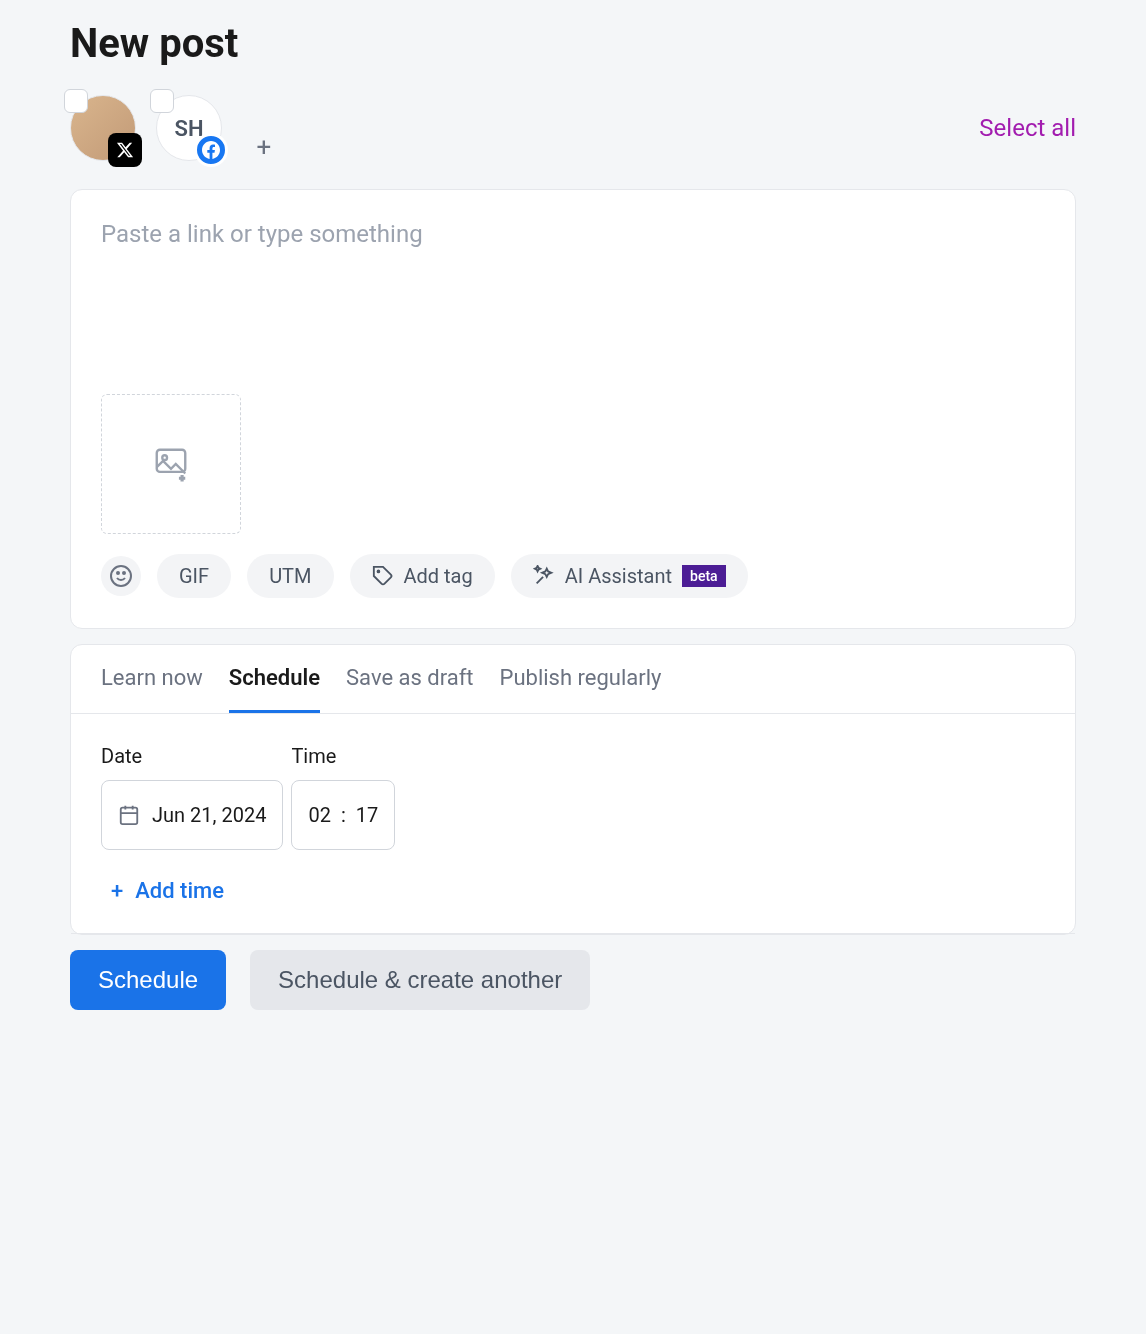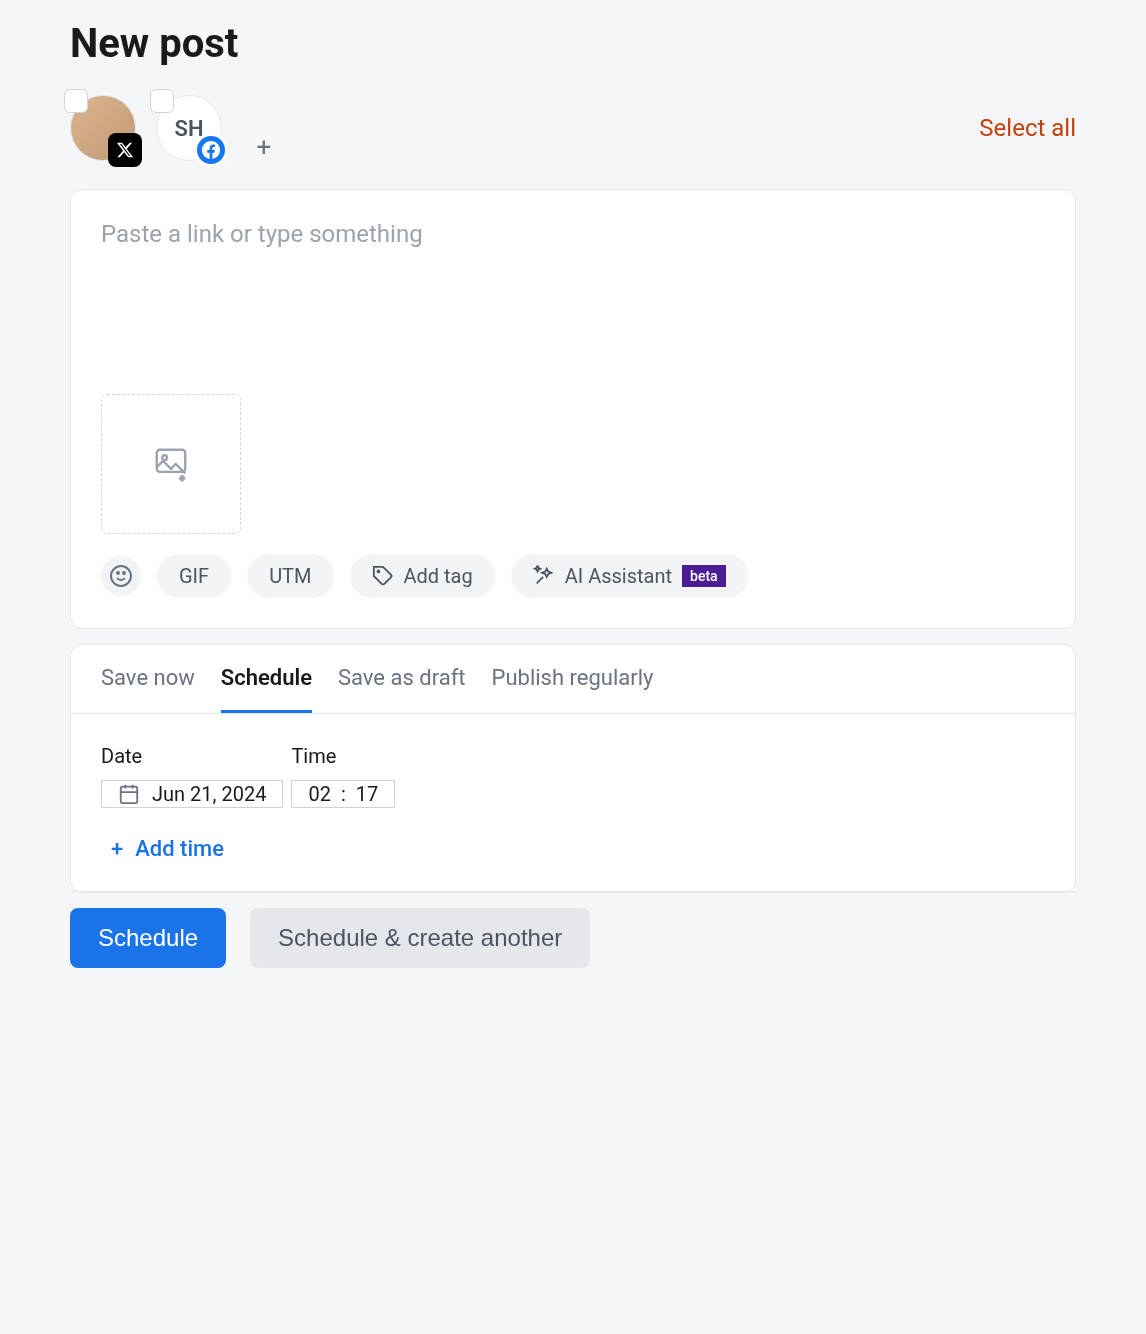--- a/index.html
+++ b/index.html
@@ -88,21 +88,21 @@
       height: 28px;
       display: flex;
       align-items: center;
       justify-content: center;
       color: #6b7280;
       font-size: 26px;
       cursor: pointer;
       margin-left: 8px;
     }
     .select-all {
-      color: #c2410c;
+      color: #a21caf;
       font-size: 24px;
       cursor: pointer;
     }
     .card {
       background: #fff;
       border: 1px solid #e5e7eb;
       border-radius: 12px;
       margin-bottom: 15px;
     }
     .composer {
@@ -202,22 +202,22 @@
       display: flex;
       flex-direction: column;
     }
     .field-label {
       font-size: 20px;
       color: #1a1a1a;
       margin-bottom: 12px;
     }
     .input-box {
       border: 1px solid #d1d5db;
-      border-radius: 0;
-      padding: 1px 16px;
+      border-radius: 8px;
+      padding: 22px 16px;
       font-size: 20px;
       display: flex;
       align-items: center;
       gap: 12px;
       color: #1a1a1a;
     }
     .time-box {
       display: flex;
       align-items: center;
       gap: 10px;
@@ -355,21 +355,21 @@
           </svg>
         <span>AI Assistant</span>
         <span class="beta-badge">beta</span>
       </div>
     </div>
   </div>
 </div>
 
 <div class="card">
   <div class="tabs">
-    <div class="tab">Save now</div>
+    <div class="tab">Learn now</div>
     <div class="tab active">Schedule</div>
     <div class="tab">Save as draft</div>
     <div class="tab">Publish regularly</div>
   </div>
   <div class="schedule-body">
     <div class="datetime-row">
       <div class="field-group">
         <div class="field-label">Date</div>
         <div class="input-box">
           <svg width="22" height="22" viewBox="0 0 24 24" fill="none" stroke="#6b7280" stroke-width="2">

